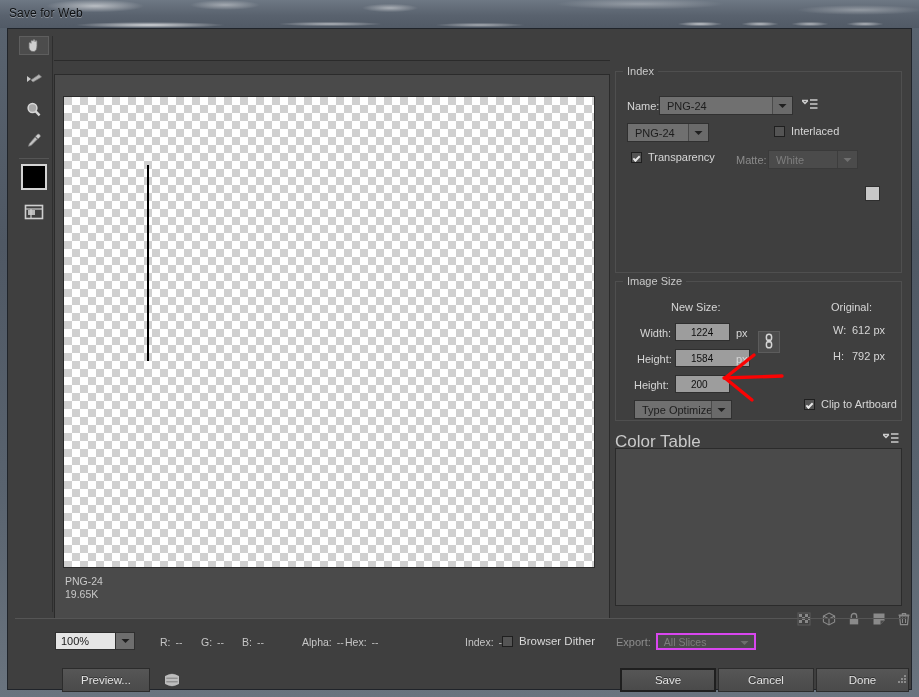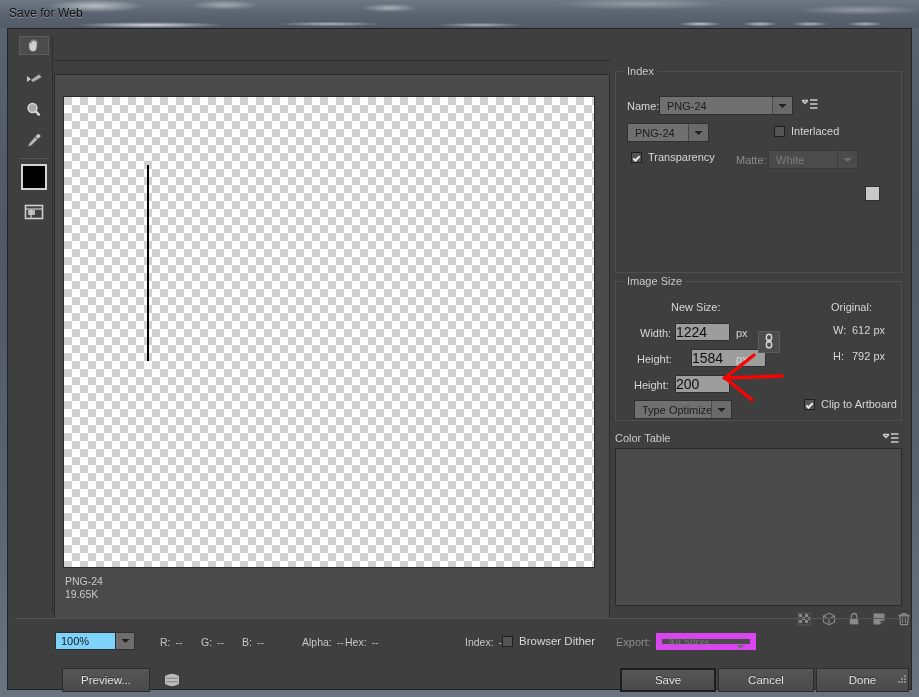--- a/index.html
+++ b/index.html
@@ -104,21 +104,21 @@
   #art-line{
     position:absolute;left:83px;top:68px;width:2px;height:196px;background:#000;
   }
   #opt-info{
     position:absolute;left:10px;top:500px;color:#c8c8c8;font-size:10.5px;line-height:13px;
   }
   
   #statusline{position:absolute;left:7px;top:589px;width:891px;height:1px;background:#555;}
   #zoombox{
     position:absolute;left:47px;top:603px;width:80px;height:18px;
-    background:#7dd3fc;border:1px solid #2f2f2f;box-sizing:border-box;
+    background:#e5e5e5;border:1px solid #2f2f2f;box-sizing:border-box;
     display:flex;align-items:center;
   }
   #zoomval{padding-left:5px;font-size:11px;color:#1b1b1b;}
   #zoomarrow{
     position:absolute;right:0;top:0;width:18px;height:16px;
     background:#6e6e6e;border-left:1px solid #2f2f2f;
     display:flex;align-items:center;justify-content:center;
   }
   .chan{position:absolute;top:607px;font-size:10.5px;color:#c6c6c6;white-space:nowrap;}
   .chan b{font-weight:normal;}
@@ -132,22 +132,22 @@
     box-sizing:border-box;display:inline-block;margin-right:6px;position:relative;
   }
   .cb.on:after{
     content:"";position:absolute;left:1px;top:3px;width:5px;height:2px;
     border-left:2px solid #e8e8e8;border-bottom:2px solid #e8e8e8;
     transform:rotate(-45deg);
   }
   #export-row{position:absolute;left:608px;top:604px;display:flex;align-items:center;}
   #export-label{font-size:11px;color:#8d8d8d;margin-right:5px;}
   #export-sel{
-    width:100px;height:17px;background:#4b4b4b;border:6px solid #d946ef;
-    box-sizing:border-box;display:flex;align-items:center;position:relative;font-family:Liberation Serif, serif;
+    width:100px;height:17px;background:#4b4b4b;border:2px solid #d946ef;
+    box-sizing:border-box;display:flex;align-items:center;position:relative;
   }
   #export-sel span{padding-left:6px;font-size:10.5px;color:#7d7d7d;}
   #export-arrow{
     position:absolute;right:1px;top:1px;width:17px;height:13px;
     display:flex;align-items:center;justify-content:center;
   }
   
   .btn{
     position:absolute;height:24px;
     background:linear-gradient(180deg,#565656 0%,#4a4a4a 100%);
@@ -183,30 +183,30 @@
     background:#6a6a6a;border-left:1px solid #4a4a4a;
     display:flex;align-items:center;justify-content:center;
   }
   .sel.dark{background:#4b4b4b;border-color:#3a3a3a;}
   .sel.dark > .txt{color:#7e7e7e;}
   .sel.dark .arw{background:#4b4b4b;border-left:1px solid #3d3d3d;}
   .fld{
     position:absolute;height:18px;background:#9d9d9d;border:1px solid #2f2f2f;
     box-sizing:border-box;display:flex;align-items:center;
   }
-  .fld span{padding-left:0;font-size:14px;color:#101010;}
+  .fld span{padding-left:15px;font-size:10px;color:#101010;}
   .icon-btn{
     position:absolute;background:#4c4c4c;border:1px solid #5c5c5c;
     box-sizing:border-box;display:flex;align-items:center;justify-content:center;
   }
   #matte-sw{
     position:absolute;left:249px;top:114px;width:15px;height:15px;
     background:#c8c8c8;border:1px solid #2e2e2e;box-sizing:border-box;
   }
-  #ct-title{position:absolute;left:4px;top:396px;font-size:11px;color:#c9c9c9;}
+  #ct-title{position:absolute;left:4px;top:396px;font-size:17px;color:#c9c9c9;}
   #ct-menu{position:absolute;left:272px;top:397px;}
   #ct-box{
     position:absolute;left:4px;top:412px;width:287px;height:158px;
     background:#4a4a4a;border:1px solid #2b2b2b;box-sizing:border-box;
   }
   #ct-icons{position:absolute;left:186px;top:576px;display:flex;gap:11px;}
   
   #annot{position:absolute;left:708px;top:318px;width:96px;height:64px;pointer-events:none;}
   
   #grip{position:absolute;right:4px;bottom:3px;width:12px;height:12px;}
@@ -356,21 +356,21 @@
         <div class="lbl" style="left:55px;top:19px;">New Size:</div>
         <div class="lbl" style="left:215px;top:19px;">Original:</div>
 
         <div class="lbl" style="left:24px;top:45px;">Width:</div>
         <div class="fld" style="left:59px;top:41px;width:55px;">
           <span>1224</span>
         </div>
         <div class="lbl" style="left:120px;top:45px;">px</div>
 
         <div class="lbl" style="left:21px;top:71px;">Height:</div>
-        <div class="fld" style="left:59px;top:67px;width:75px;margin-left:16px;">
+        <div class="fld" style="left:59px;top:67px;width:75px;">
           <span>1584</span>
         </div>
         <div class="lbl" style="left:120px;top:71px;">px</div>
 
         <div class="icon-btn" style="left:142px;top:49px;width:22px;height:22px;">
           <span>
             <svg width="10" height="16" viewBox="0 0 10 16">
               <rect x="2.4" y="1.2" width="5.2" height="6.4" rx="2.6" fill="none" stroke="#d5d5d5" stroke-width="1.5"></rect>
               <rect x="2.4" y="8.4" width="5.2" height="6.4" rx="2.6" fill="none" stroke="#d5d5d5" stroke-width="1.5"></rect>
               <line x1="5" y1="6.3" x2="5" y2="9.7" stroke="#d5d5d5" stroke-width="1.5"></line>

